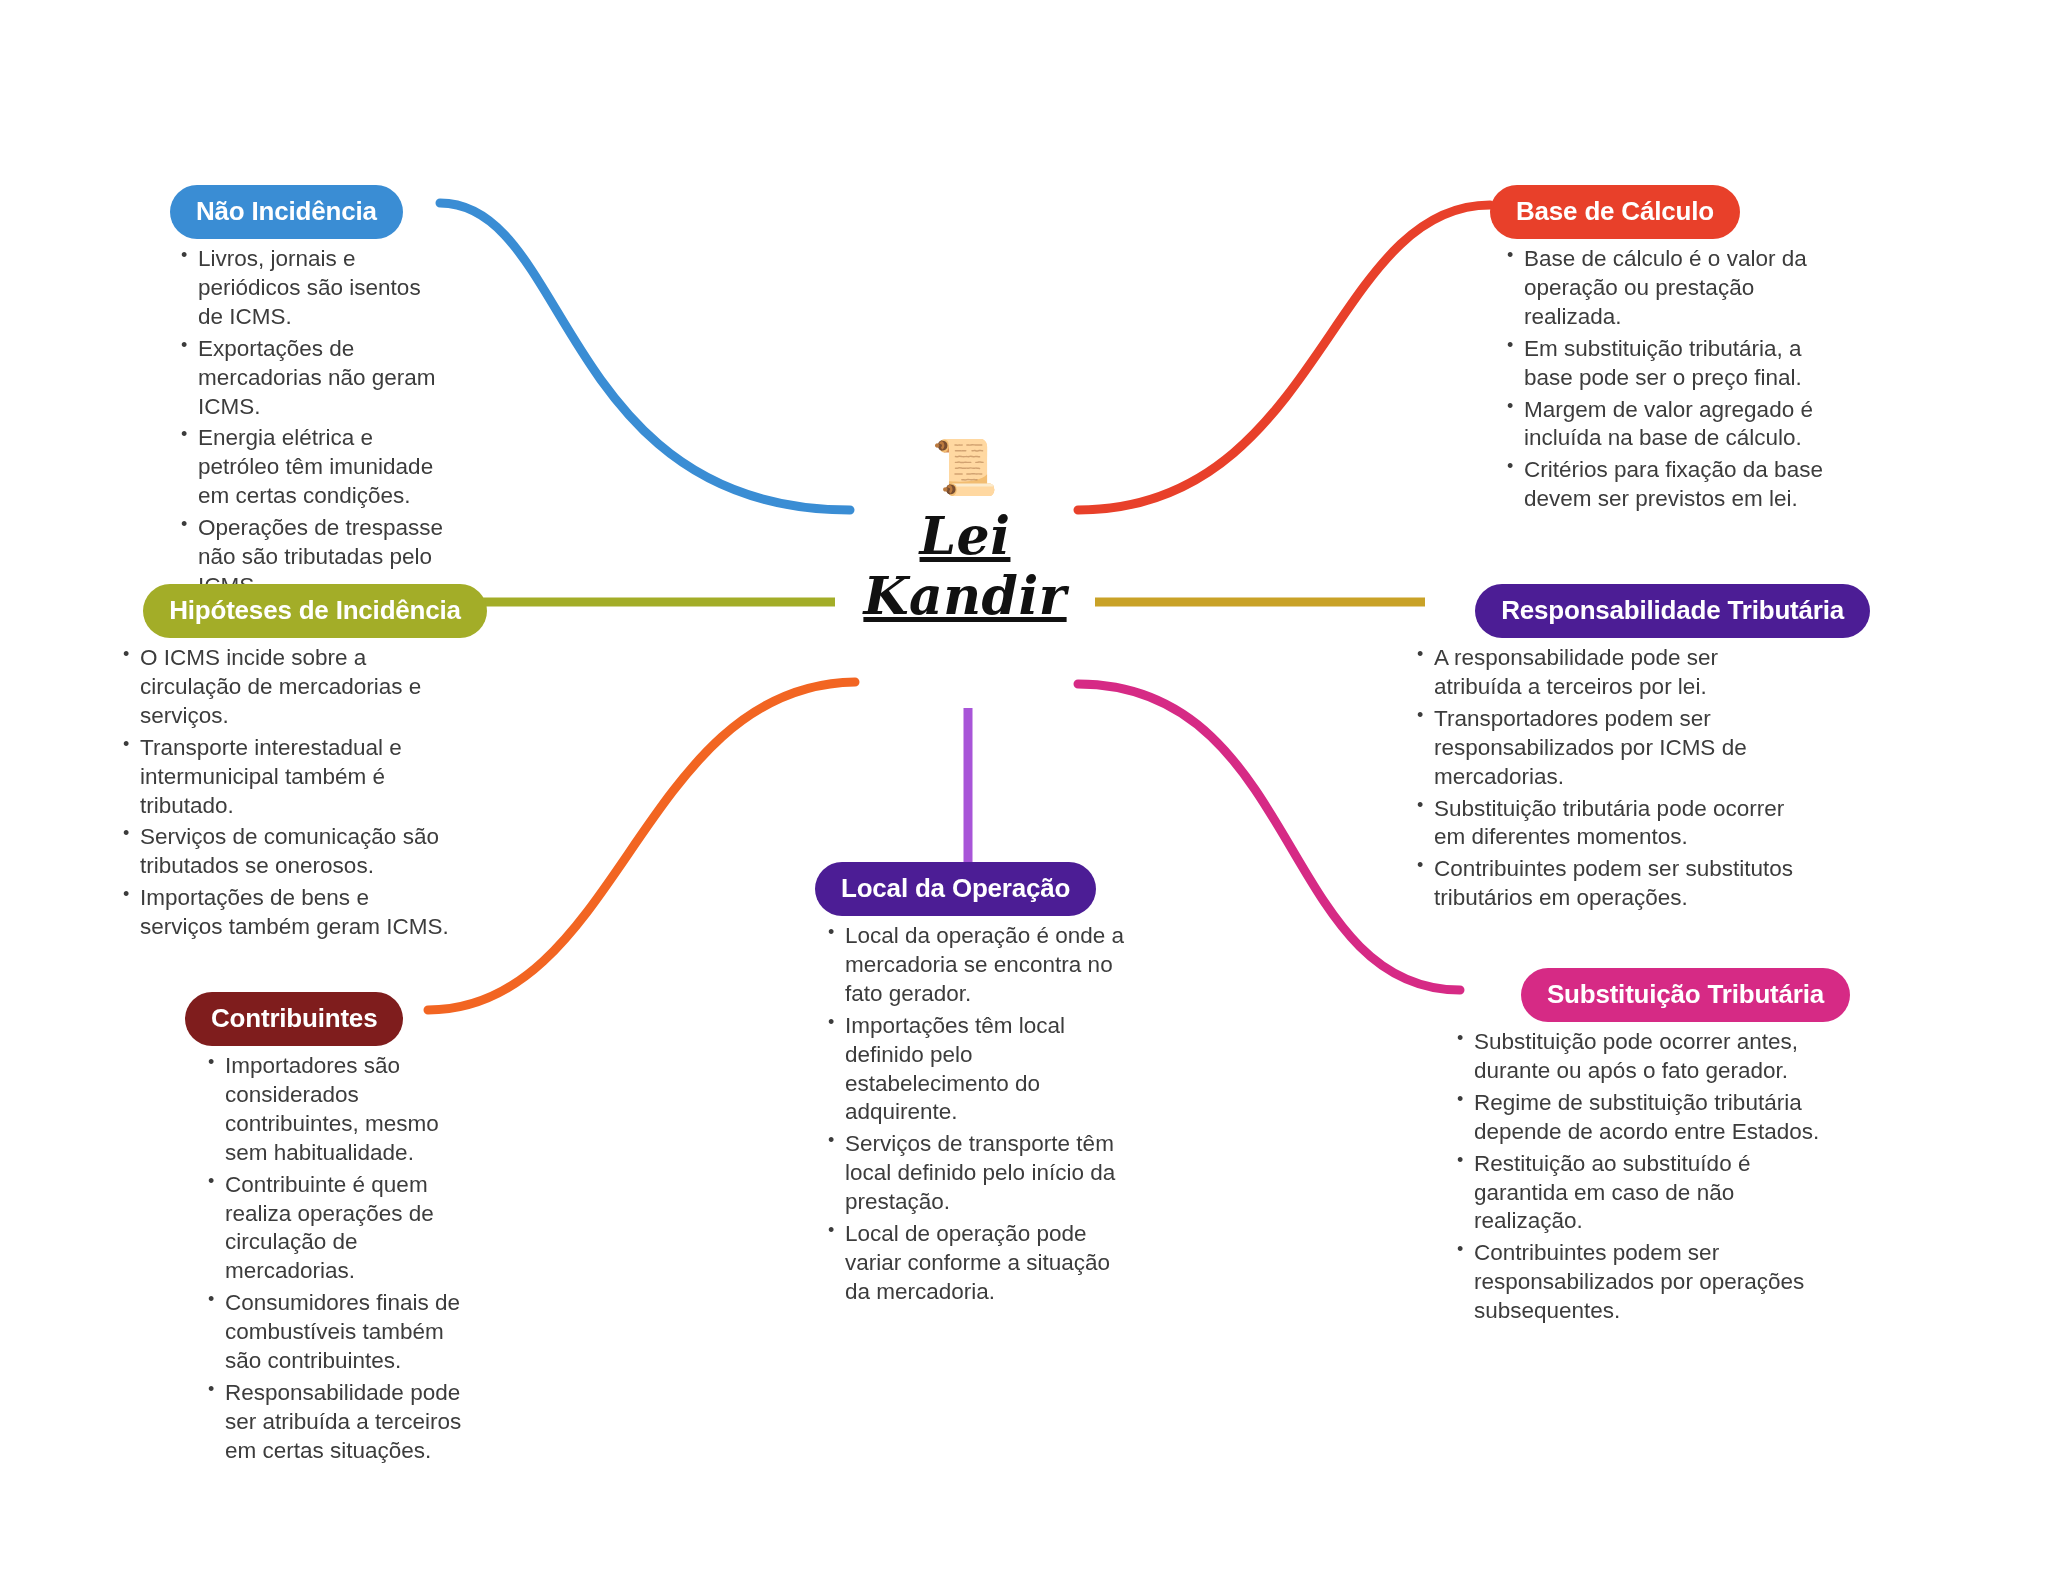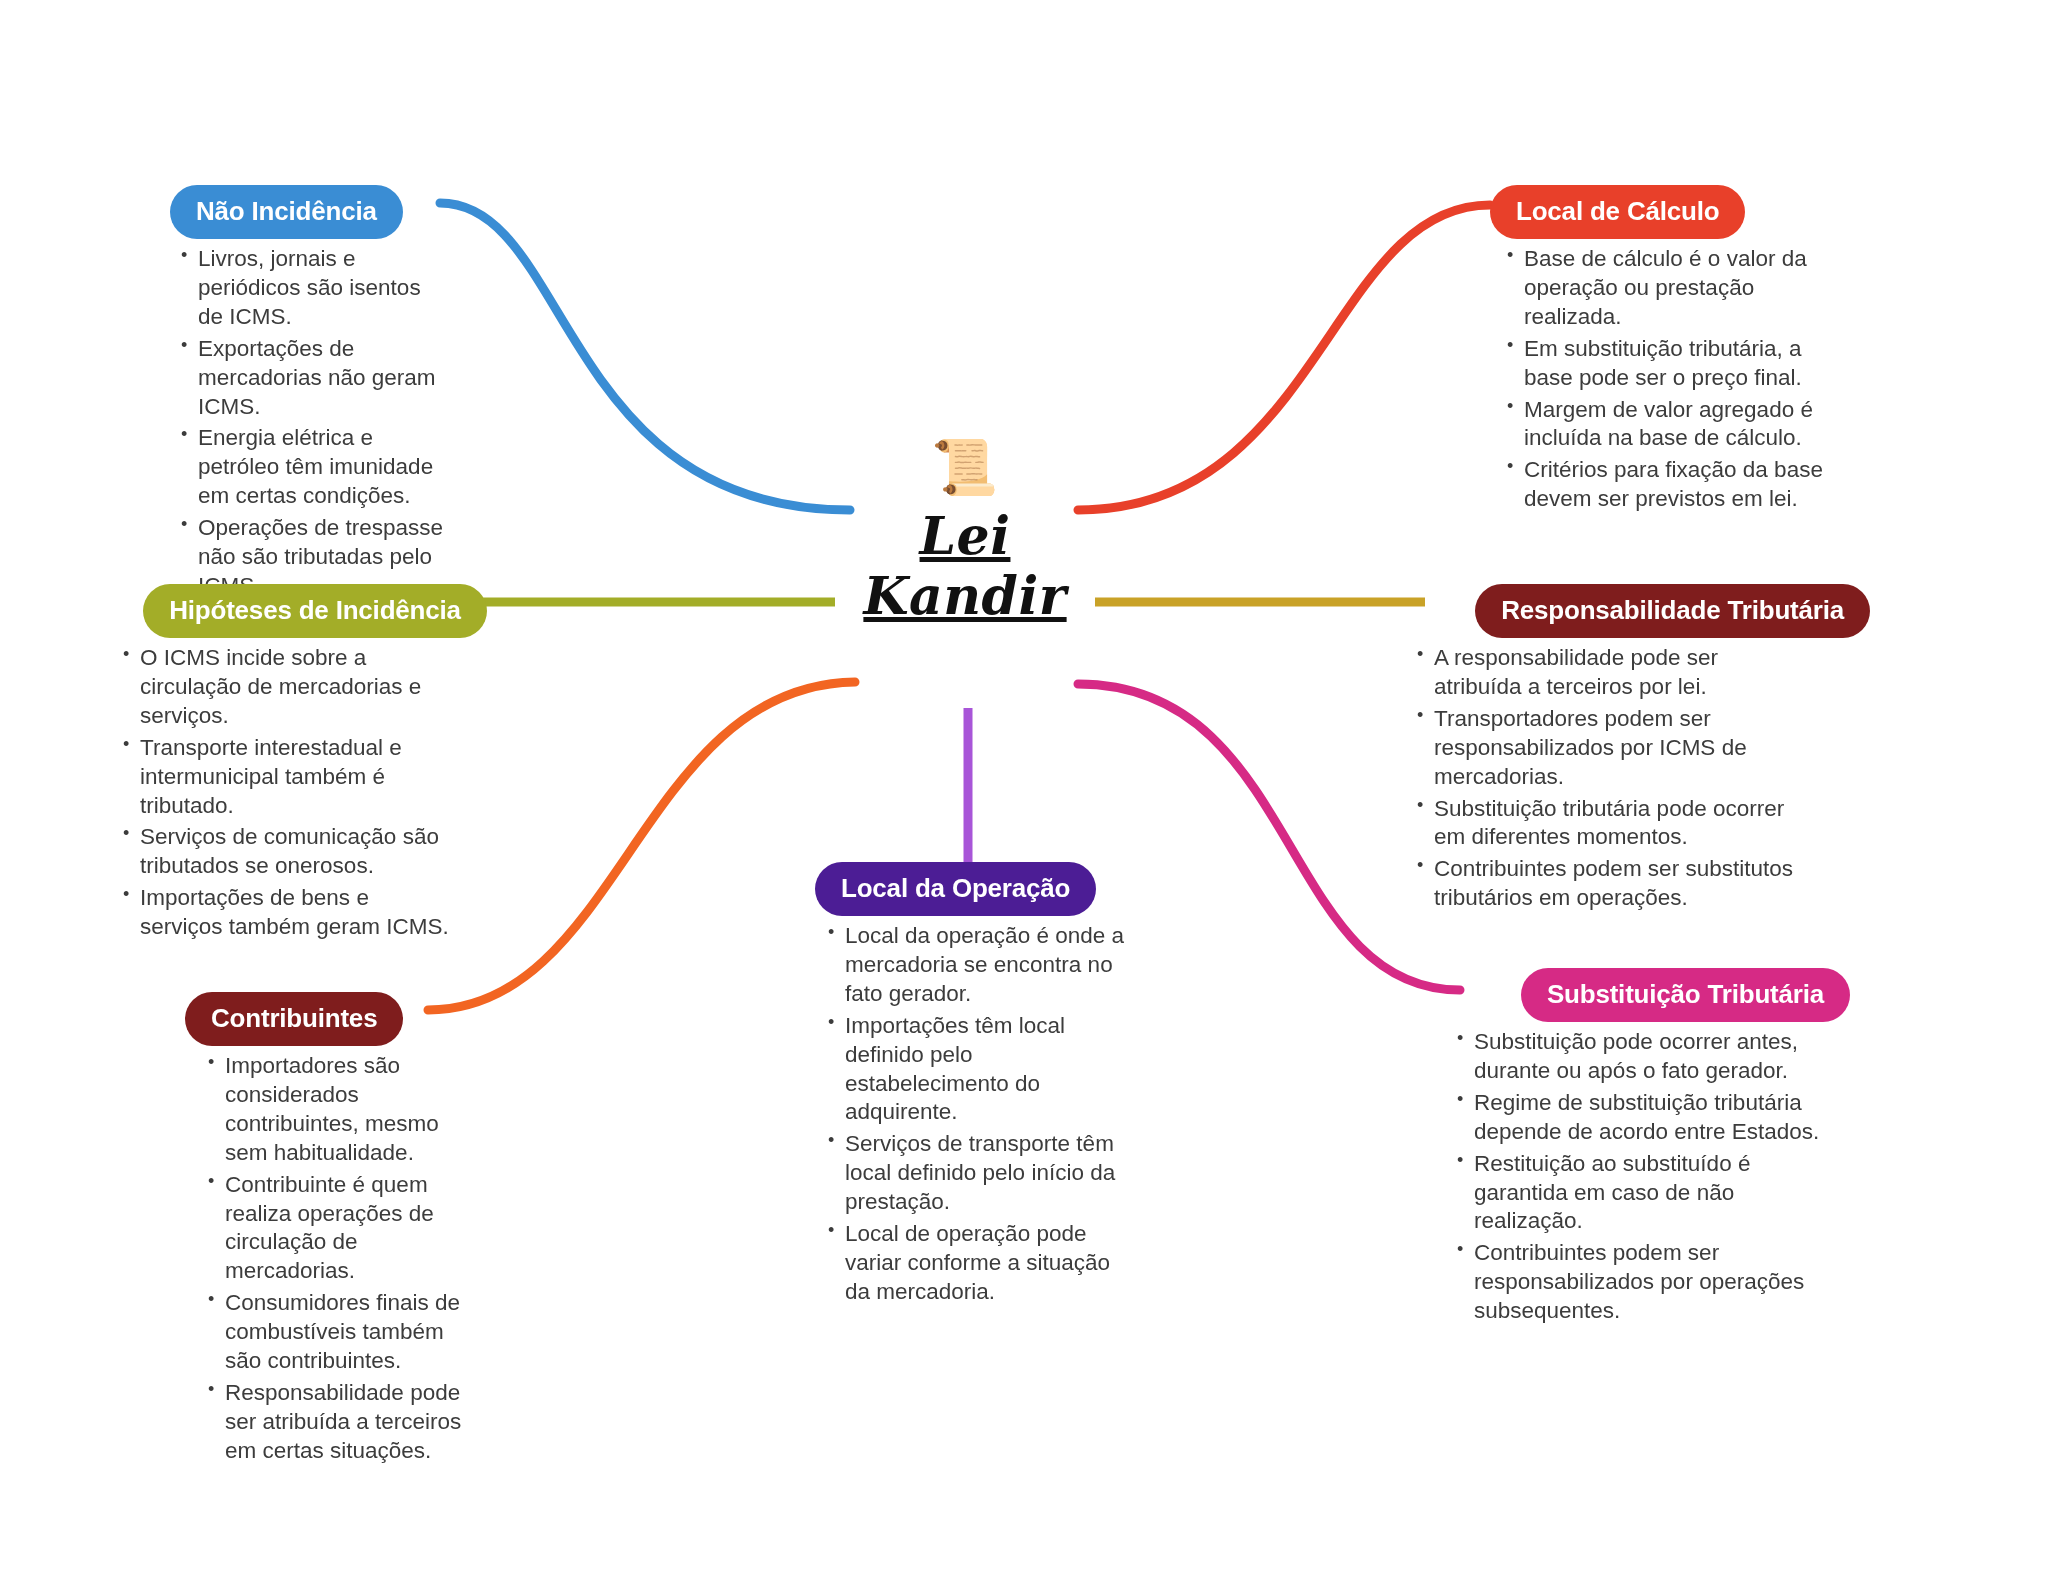--- a/index.html
+++ b/index.html
@@ -134,21 +134,21 @@
     <ul class="points" style="margin-left:8px; max-width:270px;">
       <li>Livros, jornais e periódicos são isentos de ICMS.</li>
       <li>Exportações de mercadorias não geram ICMS.</li>
       <li>Energia elétrica e petróleo têm imunidade em certas condições.</li>
       <li>Operações de trespasse não são tributadas pelo ICMS.</li>
     </ul>
   </div>
 
   <div class="branch" style="left:1490px; top:185px; width:380px;">
     <div class="pill-row center">
-      <div class="pill" style="background:#E8402A;">Local de Cálculo</div>
+      <div class="pill" style="background:#E8402A;">Base de Cálculo</div>
     </div>
     <ul class="points" style="margin-left:14px; max-width:330px;">
       <li>Base de cálculo é o valor da operação ou prestação realizada.</li>
       <li>Em substituição tributária, a base pode ser o preço final.</li>
       <li>Margem de valor agregado é incluída na base de cálculo.</li>
       <li>Critérios para fixação da base devem ser previstos em lei.</li>
     </ul>
   </div>
 
   <div class="branch" style="left:120px; top:584px; width:390px;">
@@ -158,21 +158,21 @@
     <ul class="points" style="margin-left:0px; max-width:330px;">
       <li>O ICMS incide sobre a circulação de mercadorias e serviços.</li>
       <li>Transporte interestadual e intermunicipal também é tributado.</li>
       <li>Serviços de comunicação são tributados se onerosos.</li>
       <li>Importações de bens e serviços também geram ICMS.</li>
     </ul>
   </div>
 
   <div class="branch" style="left:1400px; top:584px; width:470px;">
     <div class="pill-row right">
-      <div class="pill" style="background:#7f1d1d;">Responsabilidade Tributária</div>
+      <div class="pill" style="background:#4c1d95;">Responsabilidade Tributária</div>
     </div>
     <ul class="points" style="margin-left:14px; max-width:380px;">
       <li>A responsabilidade pode ser atribuída a terceiros por lei.</li>
       <li>Transportadores podem ser responsabilizados por ICMS de mercadorias.</li>
       <li>Substituição tributária pode ocorrer em diferentes momentos.</li>
       <li>Contribuintes podem ser substitutos tributários em operações.</li>
     </ul>
   </div>
 
   <div class="branch" style="left:185px; top:992px; width:330px;">

